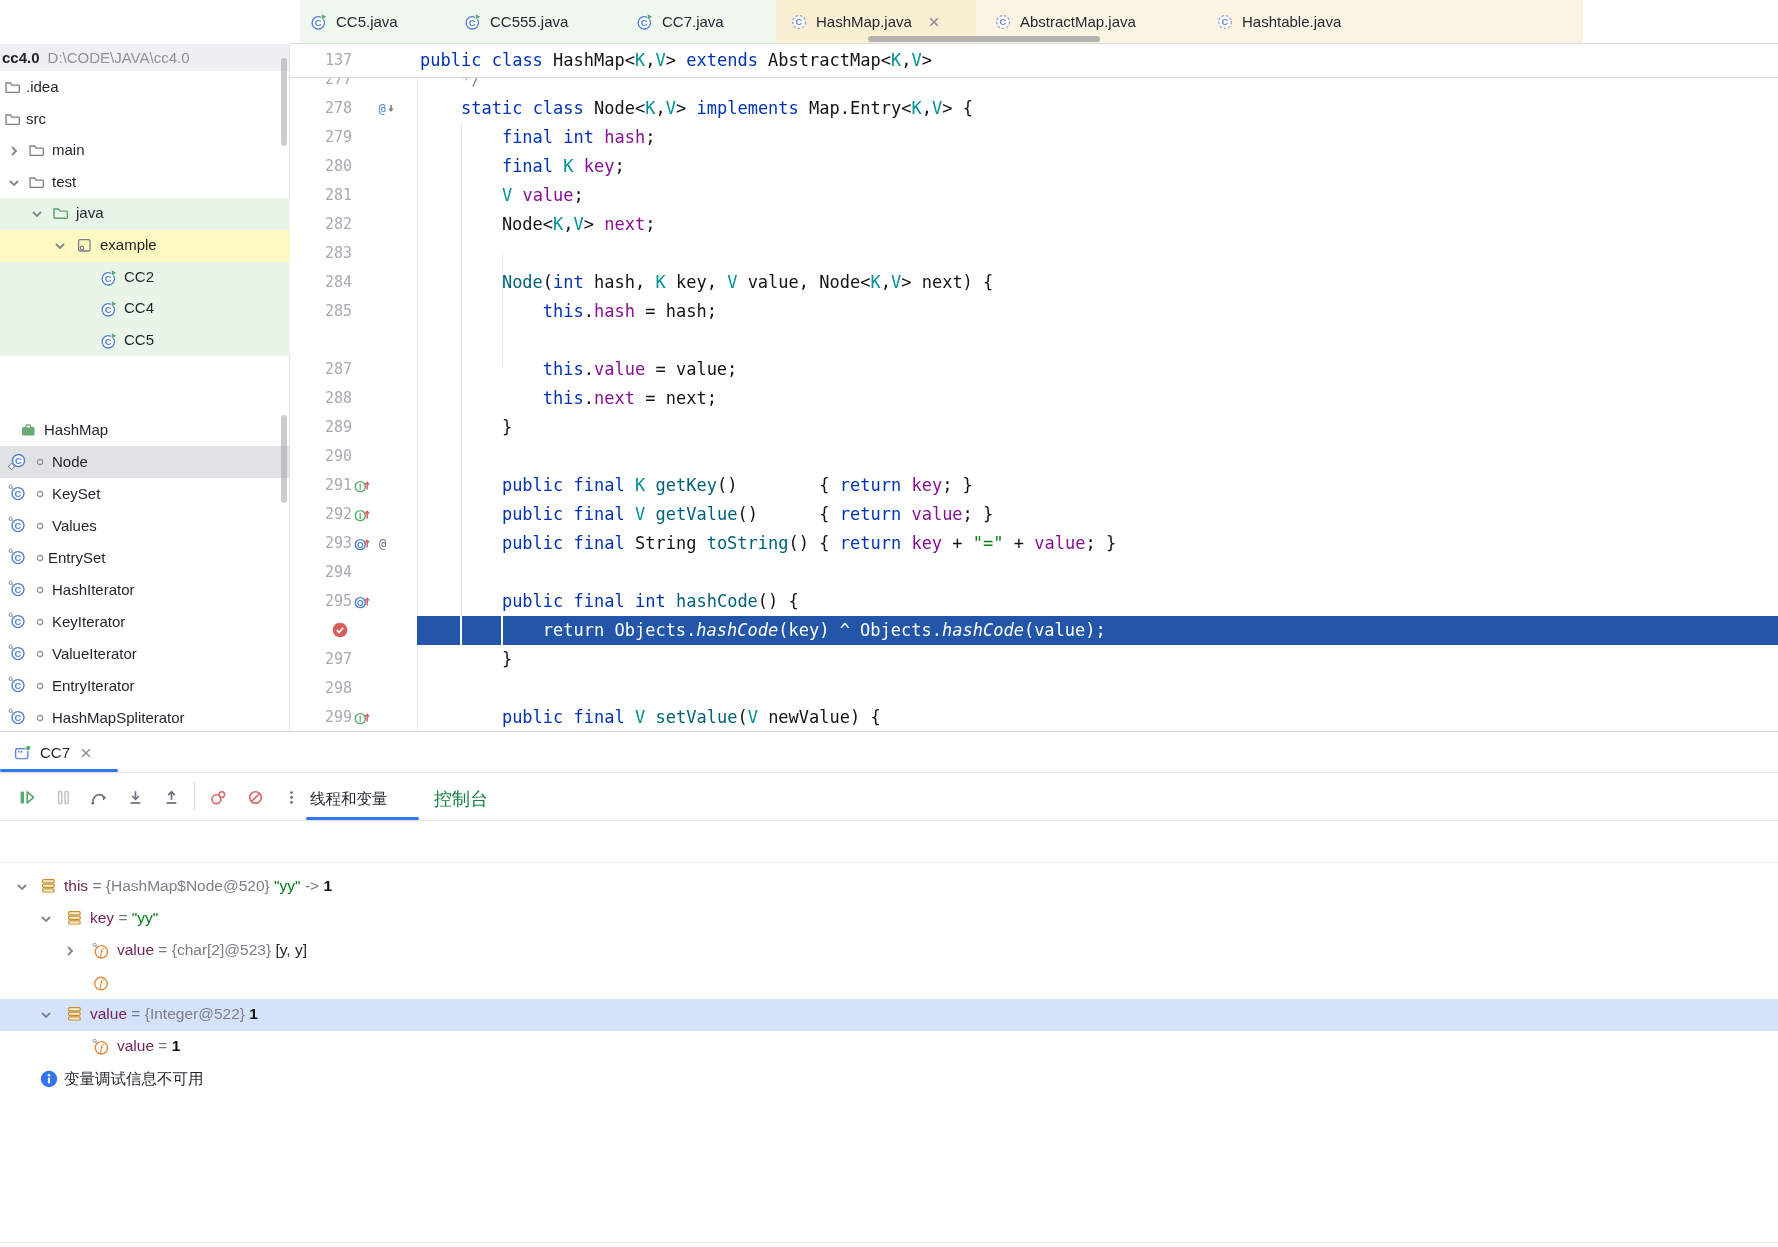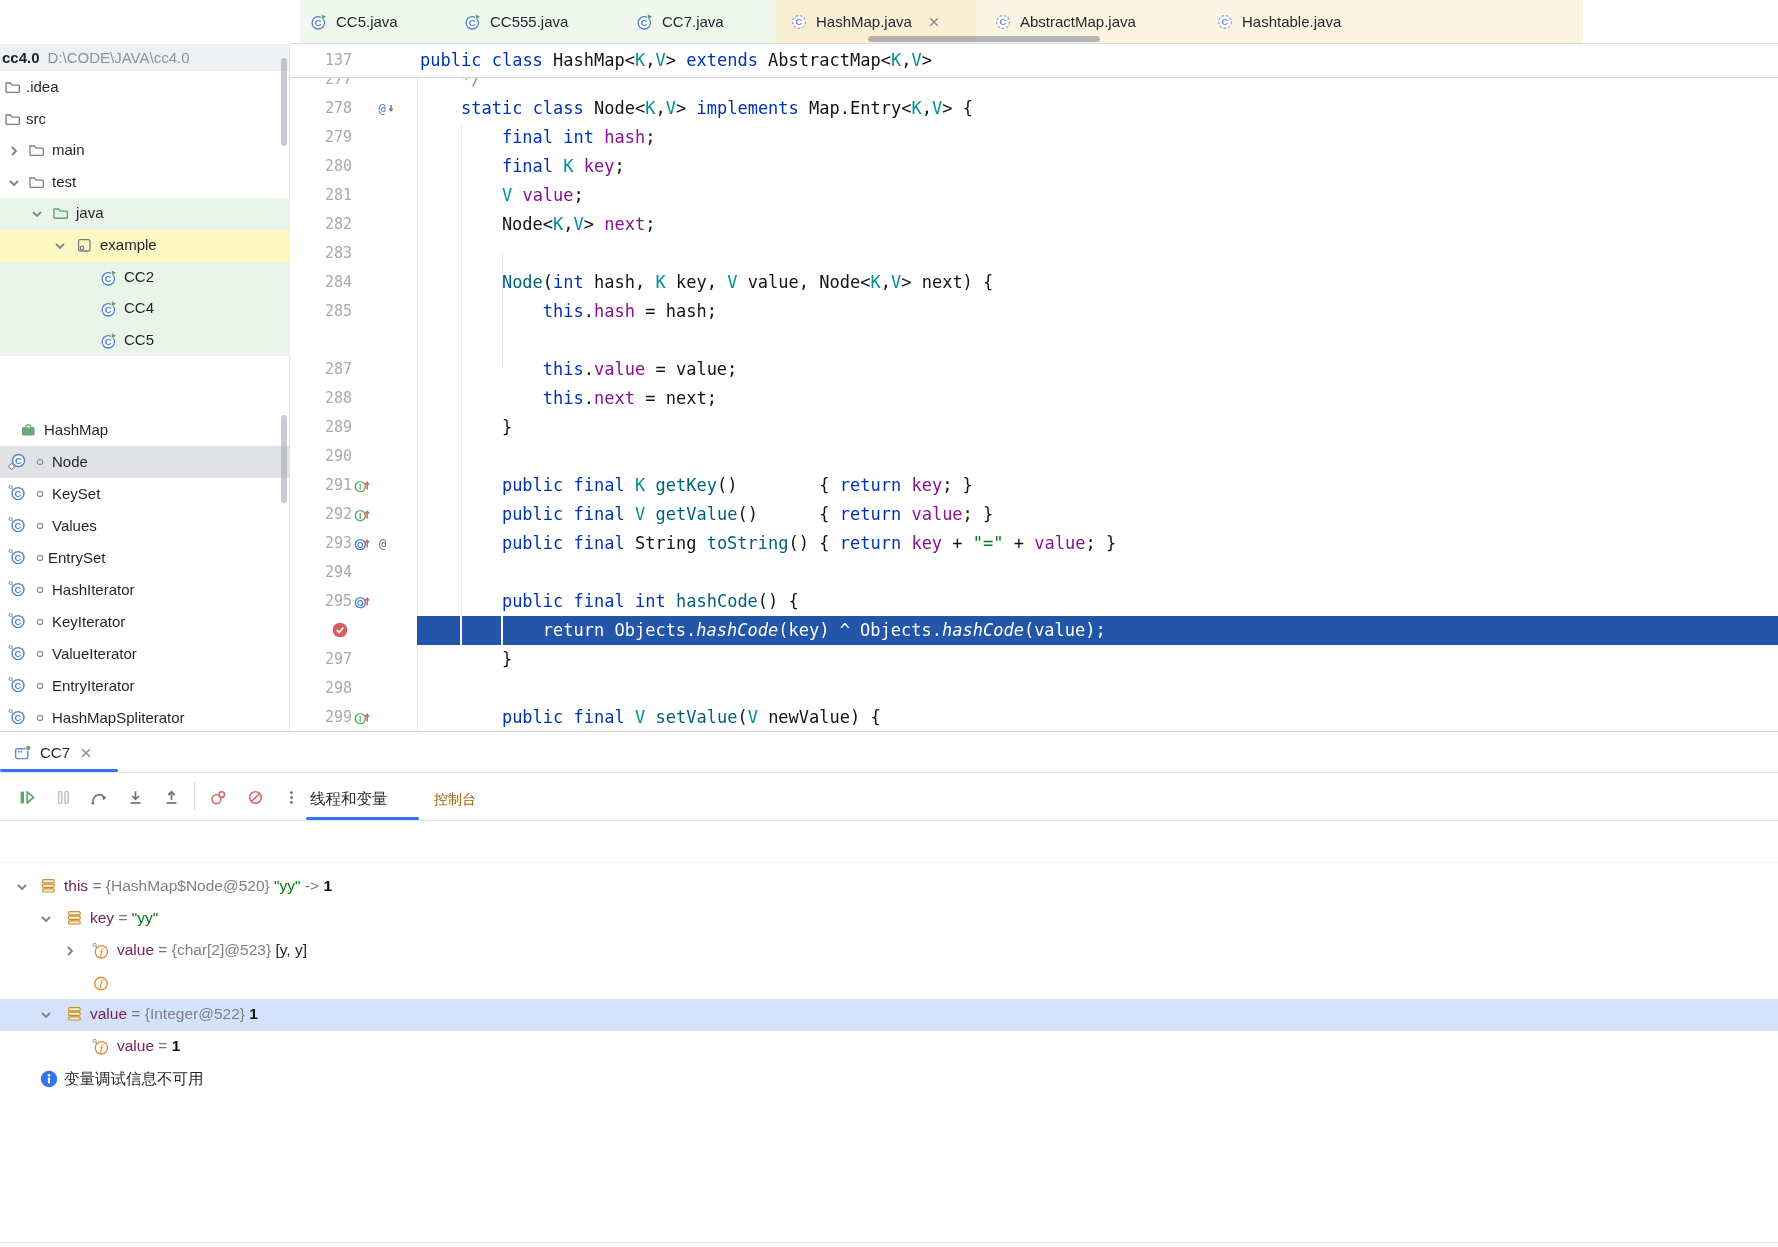--- a/index.html
+++ b/index.html
@@ -590,21 +590,21 @@
       <span class="icon">
         <svg width="17" height="17" viewBox="0 0 17 17" xmlns="http://www.w3.org/2000/svg">
           <circle cx="8.5" cy="3.6" r="1.4" fill="#6c707e"></circle>
           <circle cx="8.5" cy="8.5" r="1.4" fill="#6c707e"></circle>
           <circle cx="8.5" cy="13.4" r="1.4" fill="#6c707e"></circle>
         </svg>
       </span>
     </div>
     <div style="position: absolute; left: 310px; top: 786px; height: 26px; line-height: 26px; font-size: 15.5px; color: rgb(31, 34, 40);">线程和变量</div>
     <div style="position: absolute; left: 306px; top: 817px; width: 113px; height: 3px; background: rgb(53, 116, 240); border-radius: 2px;"></div>
-    <div style="position: absolute; left: 434px; top: 786px; height: 26px; line-height: 26px; font-size: 14px; color: #a16207;">控制台</div>
+    <div style="position: absolute; left: 434px; top: 786px; height: 26px; line-height: 26px; font-size: 18px; color: #15803d;">控制台</div>
     <div style="position: absolute; left: 0px; top: 820px; width: 1778px; height: 1px; background: rgb(229, 230, 234);"></div>
     <div style="position: absolute; left: 0px; top: 862px; width: 1778px; height: 1px; background: rgb(237, 238, 241);"></div>
     <div style="position: absolute; left: 0px; top: 871px; width: 1778px; height: 32px; background: transparent;">
       <span class="icon" style="position: absolute; left: 14px; top: 8px;">
         <svg width="16" height="16" viewBox="0 0 16 16" xmlns="http://www.w3.org/2000/svg">
           <polyline points="4,6 8,10 12,6" fill="none" stroke="#7e828b" stroke-width="1.8"></polyline>
         </svg>
       </span>
       <span class="icon" style="position: absolute; left: 40px; top: 7px;">
         <svg width="17" height="17" viewBox="0 0 17 17" xmlns="http://www.w3.org/2000/svg">

